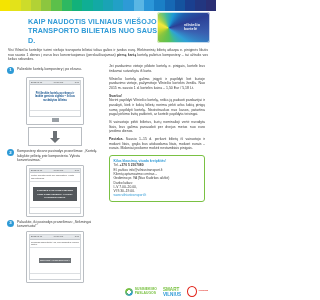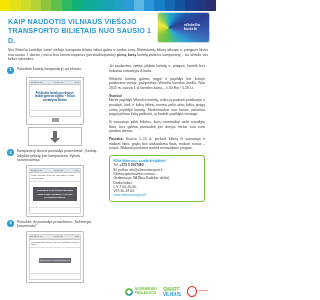--- a/index.html
+++ b/index.html
@@ -13,21 +13,21 @@
   .page{position:relative;width:216px;height:300px;overflow:hidden;}
 
   
   .topbar{display:flex;width:216px;height:11px;}
   .topbar i{display:block;flex:1 1 auto;height:11px;}
 
   
   .header{position:relative;padding:6px 8px 0 8px;}
   .title{
     font-size:7.2px;line-height:9.4px;font-weight:bold;
-    color:#2e9ad6;letter-spacing:.1px;max-width:150px;
+    color:#2e9ad6;letter-spacing:.1px;max-width:150px;margin-left:20px;
   }
   .cardlogo{
     position:absolute;right:6px;top:1px;width:53px;height:31px;
     border-radius:3px;overflow:hidden;
     background:
       conic-gradient(from 200deg at 22% 52%,
         #6cc24a 0deg,#8cc63f 28deg,#c4d92e 56deg,#e8e23a 78deg,
         #f2e93c 96deg,#9fd14f 120deg,#3fb9a0 150deg,#1b98d5 180deg,
         #1f5fae 208deg,#2b3f95 232deg,#3a5fb0 258deg,#2f9fd6 286deg,
         #39b6a5 312deg,#59c257 338deg,#6cc24a 360deg);

